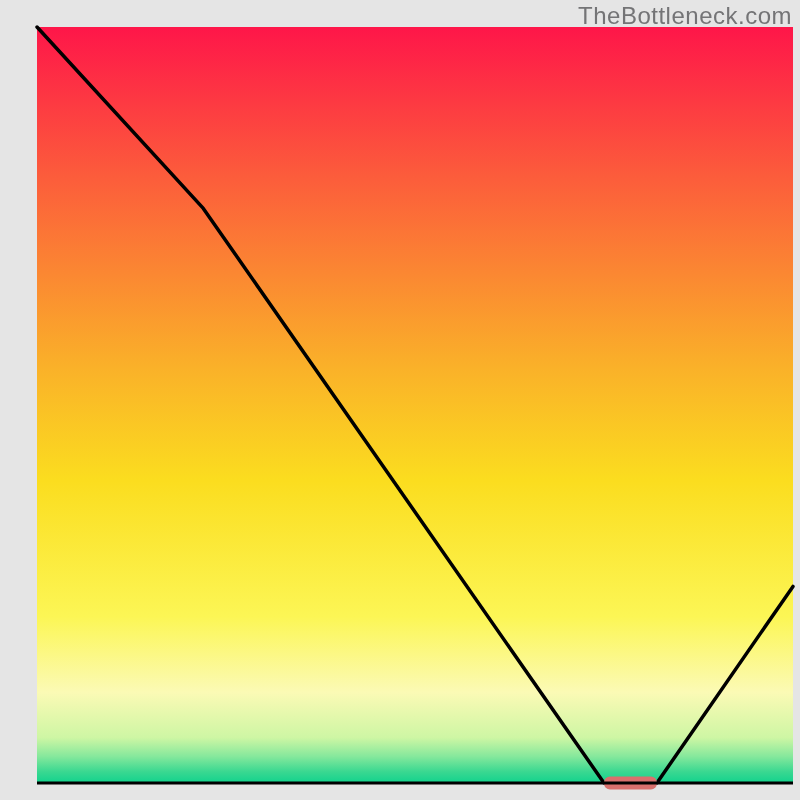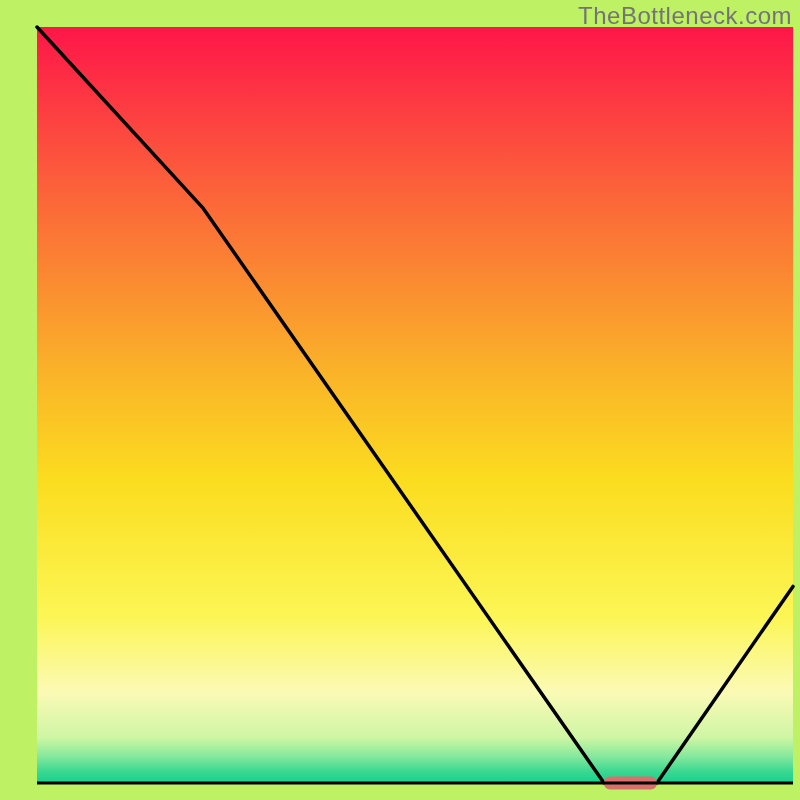--- a/index.html
+++ b/index.html
@@ -7,21 +7,21 @@
     padding: 0;
     width: 800px;
     height: 800px;
     background: #000;
     overflow: hidden;
   }
   .container {
     position: relative;
     width: 800px;
     height: 800px;
-    background: #bef264;
+    background: #e5e5e5;
   }
   .watermark {
     position: absolute;
     top: 2px;
     right: 8px;
     color: #747476;
     font-family: Arial, Helvetica, sans-serif;
     font-size: 24px;
     font-weight: 400;
     letter-spacing: 0.5px;

